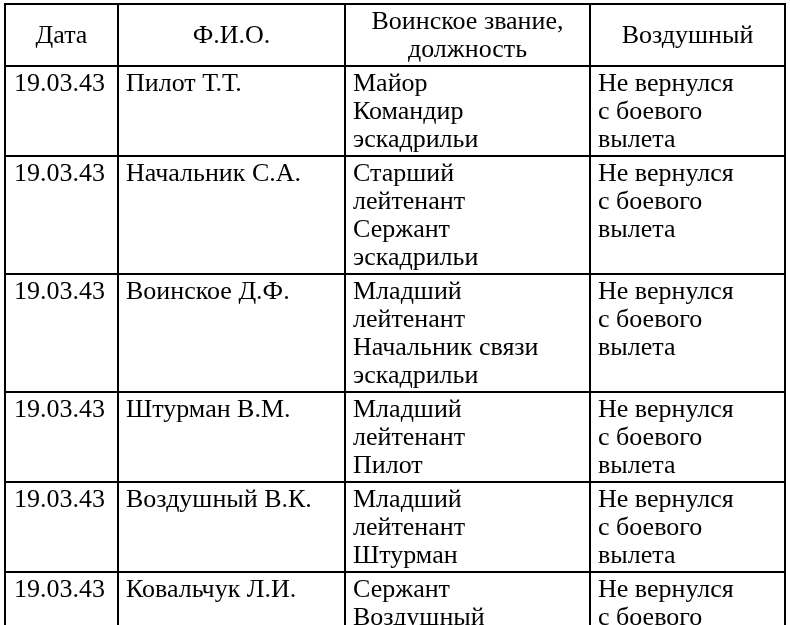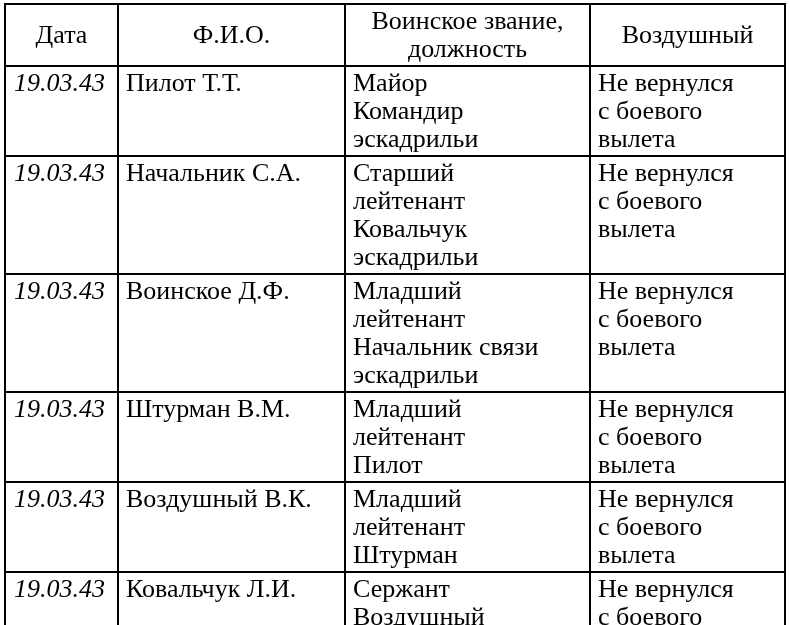--- a/index.html
+++ b/index.html
@@ -43,21 +43,21 @@
   table.losses th {
     vertical-align: middle;
     padding: 2px 4px;
   }
   
   table.losses td {
     text-align: left;
     vertical-align: top;
     padding: 2px 6px 2px 7px;
   }
-  table.losses td.date { padding-left: 8px; font-style: italic; }
+  table.losses td.date { padding-left: 8px; }
 </style>
 </head>
 <body>
 
 <table class="losses">
   <colgroup>
     <col class="c-date">
     <col class="c-name">
     <col class="c-rank">
     <col class="c-note">
@@ -80,21 +80,21 @@
 эскадрильи</td>
       <td class="note">Не вернулся
 с боевого
 вылета</td>
     </tr>
     <tr class="r1">
       <td class="date">19.03.43</td>
       <td class="name">Начальник С.А.</td>
       <td class="rank">Старший
 лейтенант
-Ковальчук
+Сержант
 эскадрильи</td>
       <td class="note">Не вернулся
 с боевого
 вылета</td>
     </tr>
     <tr class="r2">
       <td class="date">19.03.43</td>
       <td class="name">Воинское Д.Ф.</td>
       <td class="rank">Младший
 лейтенант

